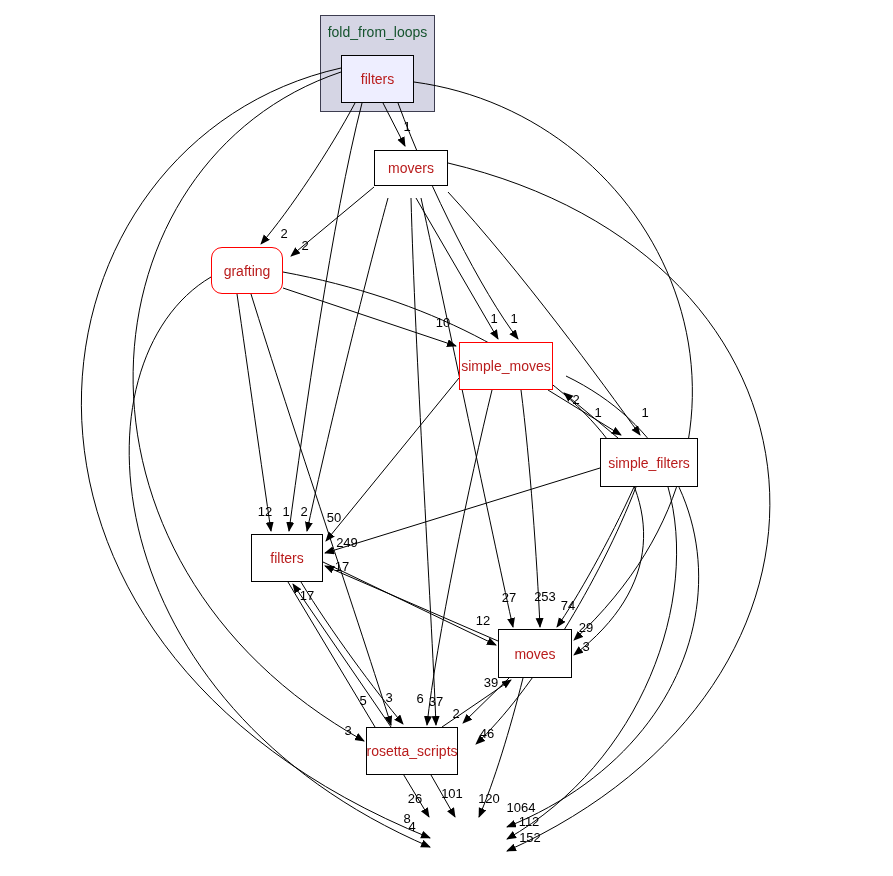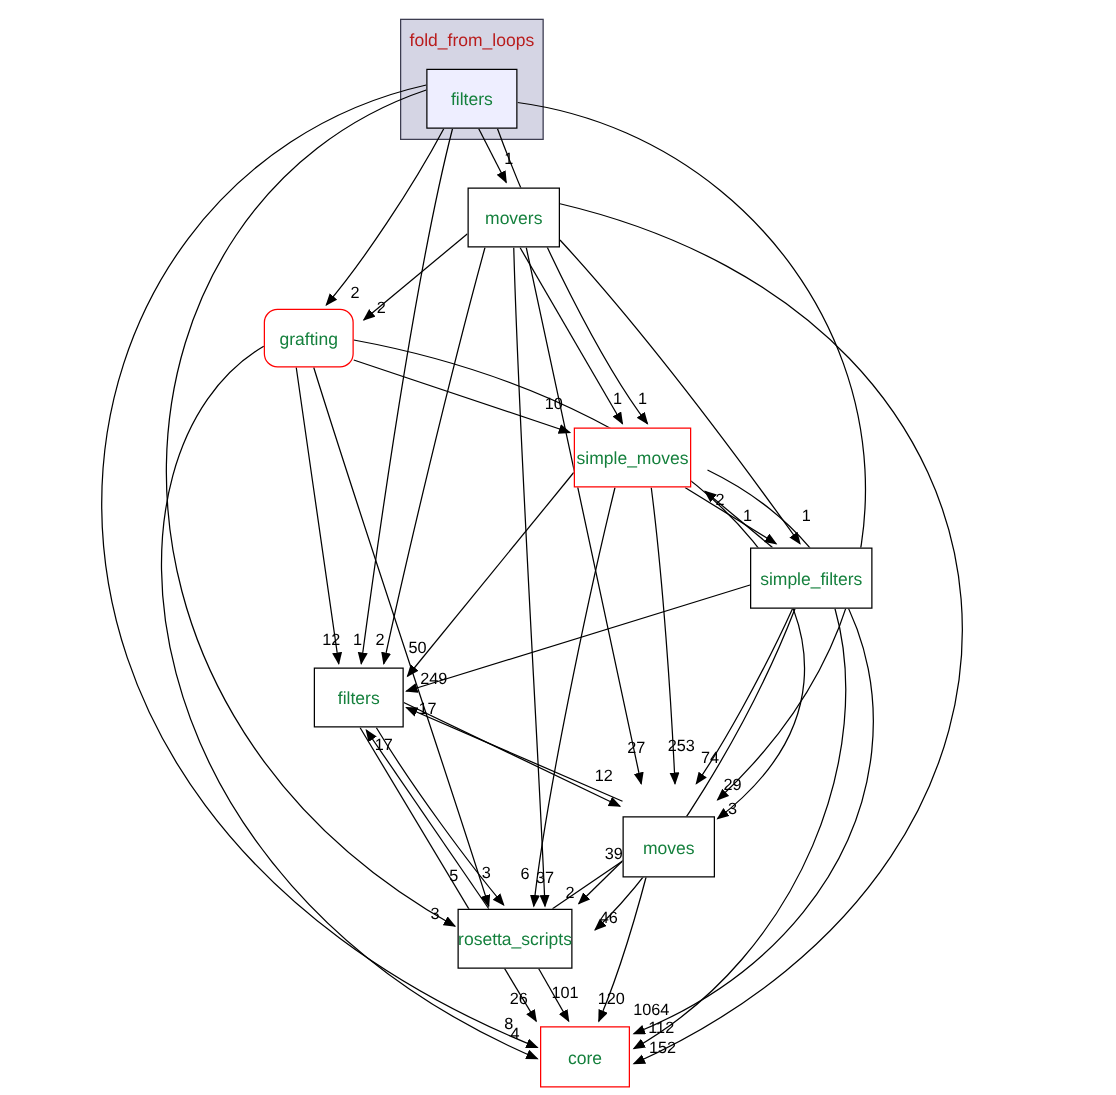--- a/index.html
+++ b/index.html
@@ -6,26 +6,26 @@
   #canvas{
     position:relative;width:893px;height:876px;background:#ffffff;overflow:hidden;
     font-family:"Liberation Sans", sans-serif;
   }
   #edges{position:absolute;left:0;top:0;z-index:2;}
   .cluster{
     position:absolute;z-index:1;border:1px solid #3d3d50;background:#d5d5e4;
     box-sizing:border-box;
   }
   .cluster-label{
-    position:absolute;width:100%;text-align:center;top:8px;font-size:14px;color:#b91c1c;
+    position:absolute;width:100%;text-align:center;top:8px;font-size:14px;color:#14532d;
   }
   .node{
     position:absolute;z-index:3;background:#ffffff;border:1px solid #000000;
     box-sizing:border-box;display:flex;align-items:center;justify-content:center;
-    font-size:14px;color:#15803d;cursor:pointer;
+    font-size:14px;color:#b91c1c;cursor:pointer;
   }
   .node.red{border-color:#ff0000;}
   .node.focal{background:#eeeeff;}
   .edge-label{font-size:13px;fill:#000;}
 </style>
 </head>
 <body>
 
 <div id="canvas">
 
@@ -114,28 +114,27 @@
         <text x="521" y="812" text-anchor="middle" class="edge-label">1064</text>
         <path d="M668,487 C700,600 642,762 507,839" fill="none" stroke="#000000" stroke-width="1" marker-end="url(#arrow)"></path>
         <text x="529" y="826" text-anchor="middle" class="edge-label">112</text>
         <path d="M448,163 C850,258 882,682 507,851" fill="none" stroke="#000000" stroke-width="1" marker-end="url(#arrow)"></path>
         <text x="530" y="842" text-anchor="middle" class="edge-label">152</text>
       </g>
   </svg>
 
   <div class="node focal" style="left:341px;top:55px;width:73px;height:48px;">filters</div>
 
-  <div class="node" style="left:374px;top:150px;width:74px;height:48px;">movers</div>
+  <div class="node" style="left:374px;top:150px;width:74px;height:36px;">movers</div>
 
   <div class="node red" style="left:211px;top:247px;width:72px;height:47px;border-radius:11px;">grafting</div>
 
   <div class="node red" style="left:459px;top:342px;width:94px;height:48px;">simple_moves</div>
 
   <div class="node" style="left:600px;top:438px;width:98px;height:49px;">simple_filters</div>
 
   <div class="node" style="left:251px;top:534px;width:72px;height:48px;">filters</div>
 
-  <div class="node" style="left:498px;top:629px;width:74px;height:49px;margin-top:24px;">moves</div>
+  <div class="node" style="left:498px;top:629px;width:74px;height:49px;">moves</div>
 
   <div class="node" style="left:366px;top:727px;width:92px;height:48px;">rosetta_scripts</div>
 
-  <div class="node red" style="left:432px;top:821px;width:72px;height:49px;">core</div>
 </div>
 
 </body></html>

